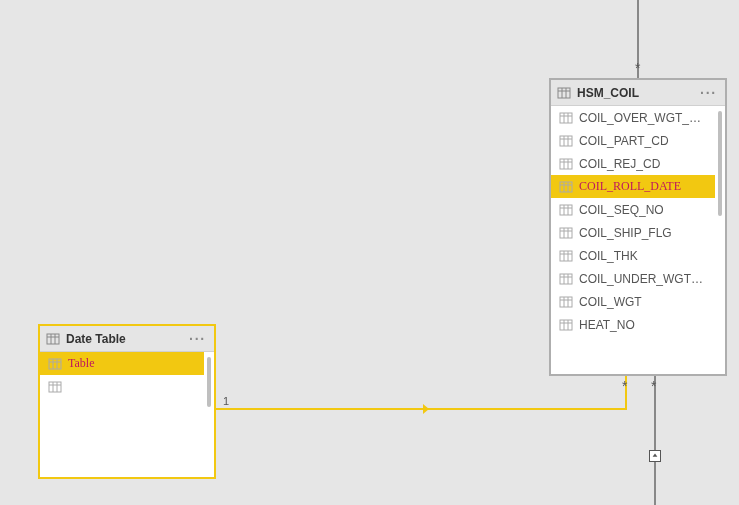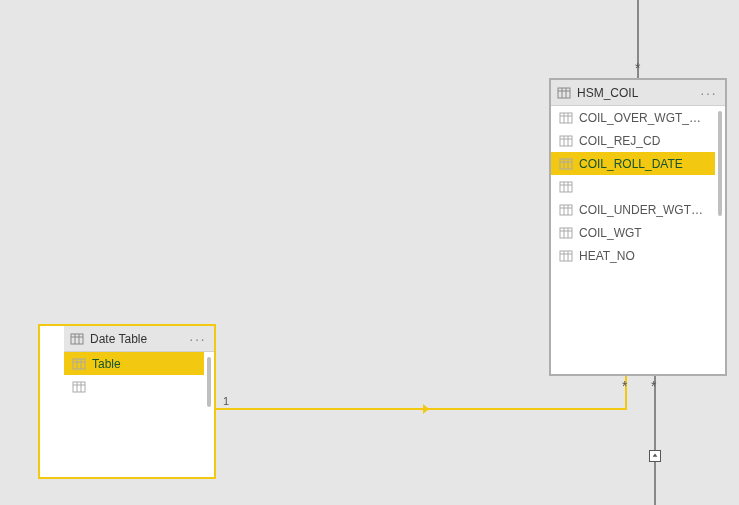--- a/index.html
+++ b/index.html
@@ -19,21 +19,21 @@
     border: 2px solid #f2c811;
     display: flex;
     flex-direction: column;
   }
   .table-header {
     background: #e5e5e5;
     height: 26px;
     display: flex;
     align-items: center;
     padding: 0 6px;
-    font-weight: 400;
+    font-weight: 700;
     font-size: 12px;
     color: #333;
     border-bottom: 1px solid #d0d0d0;
   }
   .table-header .title-text { flex: 1; }
   .header-icon {
     width: 14px; height: 14px;
     margin-right: 6px;
     display: inline-flex;
   }
@@ -62,32 +62,33 @@
     display: flex;
     align-items: center;
     padding: 0 8px;
     font-size: 12px;
     color: #555;
     overflow: hidden;
     white-space: nowrap;
   }
   .field-row.selected {
     background: #f2c811;
-    color: #14532d;
+    color: #be185d;
+    font-family: Liberation Serif, serif;
   }
   .field-icon {
     width: 14px; height: 14px;
     margin-right: 6px;
     flex: none;
     display: inline-flex;
   }
   .field-label { flex: 1; overflow: hidden; text-overflow: ellipsis; }
 
   
-  .date-table { left: 38px; top: 324px; width: 178px; height: 155px; padding-left: 24px; }
+  .date-table { left: 38px; top: 324px; width: 178px; height: 155px; }
   .hsm-table  { left: 549px; top: 78px;  width: 178px; height: 298px; border-color: #aeaeae; }
 
   
   .line { position: absolute; background: #f2c811; }
   .line-gray { background: #888; }
   .rel-arrow {
     position: absolute;
     width: 0; height: 0;
     border-left: 6px solid #f2c811;
     border-top: 5px solid transparent;
@@ -196,20 +197,31 @@
       </div>
       <div class="field-row">
         <span class="field-icon">
           <svg viewBox="0 0 14 14">
             <rect x="1" y="2" width="12" height="10" fill="none" stroke="#aaa" stroke-width="1"></rect>
             <line x1="1" y1="5" x2="13" y2="5" stroke="#aaa"></line>
             <line x1="5" y1="2" x2="5" y2="12" stroke="#aaa"></line>
             <line x1="9" y1="2" x2="9" y2="12" stroke="#aaa"></line>
           </svg>
         </span>
+        <span class="field-label">COIL_PART_CD</span>
+      </div>
+      <div class="field-row">
+        <span class="field-icon">
+          <svg viewBox="0 0 14 14">
+            <rect x="1" y="2" width="12" height="10" fill="none" stroke="#aaa" stroke-width="1"></rect>
+            <line x1="1" y1="5" x2="13" y2="5" stroke="#aaa"></line>
+            <line x1="5" y1="2" x2="5" y2="12" stroke="#aaa"></line>
+            <line x1="9" y1="2" x2="9" y2="12" stroke="#aaa"></line>
+          </svg>
+        </span>
         <span class="field-label">COIL_REJ_CD</span>
       </div>
       <div class="field-row selected">
         <span class="field-icon">
           <svg viewBox="0 0 14 14">
             <rect x="1" y="2" width="12" height="10" fill="none" stroke="#aaa" stroke-width="1"></rect>
             <line x1="1" y1="5" x2="13" y2="5" stroke="#aaa"></line>
             <line x1="5" y1="2" x2="5" y2="12" stroke="#aaa"></line>
             <line x1="9" y1="2" x2="9" y2="12" stroke="#aaa"></line>
           </svg>
@@ -218,20 +230,43 @@
       </div>
       <div class="field-row">
         <span class="field-icon">
           <svg viewBox="0 0 14 14">
             <rect x="1" y="2" width="12" height="10" fill="none" stroke="#aaa" stroke-width="1"></rect>
             <line x1="1" y1="5" x2="13" y2="5" stroke="#aaa"></line>
             <line x1="5" y1="2" x2="5" y2="12" stroke="#aaa"></line>
             <line x1="9" y1="2" x2="9" y2="12" stroke="#aaa"></line>
           </svg>
         </span>
+        <span class="field-label">COIL_SEQ_NO</span>
+      </div>
+      <div class="field-row">
+        <span class="field-icon">
+          <svg viewBox="0 0 14 14">
+            <rect x="1" y="2" width="12" height="10" fill="none" stroke="#aaa" stroke-width="1"></rect>
+            <line x1="1" y1="5" x2="13" y2="5" stroke="#aaa"></line>
+            <line x1="5" y1="2" x2="5" y2="12" stroke="#aaa"></line>
+            <line x1="9" y1="2" x2="9" y2="12" stroke="#aaa"></line>
+          </svg>
+        </span>
+        <span class="field-label">COIL_SHIP_FLG</span>
+      </div>
+      <div class="field-row">
+        <span class="field-icon">
+          <svg viewBox="0 0 14 14">
+            <rect x="1" y="2" width="12" height="10" fill="none" stroke="#aaa" stroke-width="1"></rect>
+            <line x1="1" y1="5" x2="13" y2="5" stroke="#aaa"></line>
+            <line x1="5" y1="2" x2="5" y2="12" stroke="#aaa"></line>
+            <line x1="9" y1="2" x2="9" y2="12" stroke="#aaa"></line>
+          </svg>
+        </span>
+        <span class="field-label">COIL_THK</span>
       </div>
       <div class="field-row">
         <span class="field-icon">
           <svg viewBox="0 0 14 14">
             <rect x="1" y="2" width="12" height="10" fill="none" stroke="#aaa" stroke-width="1"></rect>
             <line x1="1" y1="5" x2="13" y2="5" stroke="#aaa"></line>
             <line x1="5" y1="2" x2="5" y2="12" stroke="#aaa"></line>
             <line x1="9" y1="2" x2="9" y2="12" stroke="#aaa"></line>
           </svg>
         </span>

